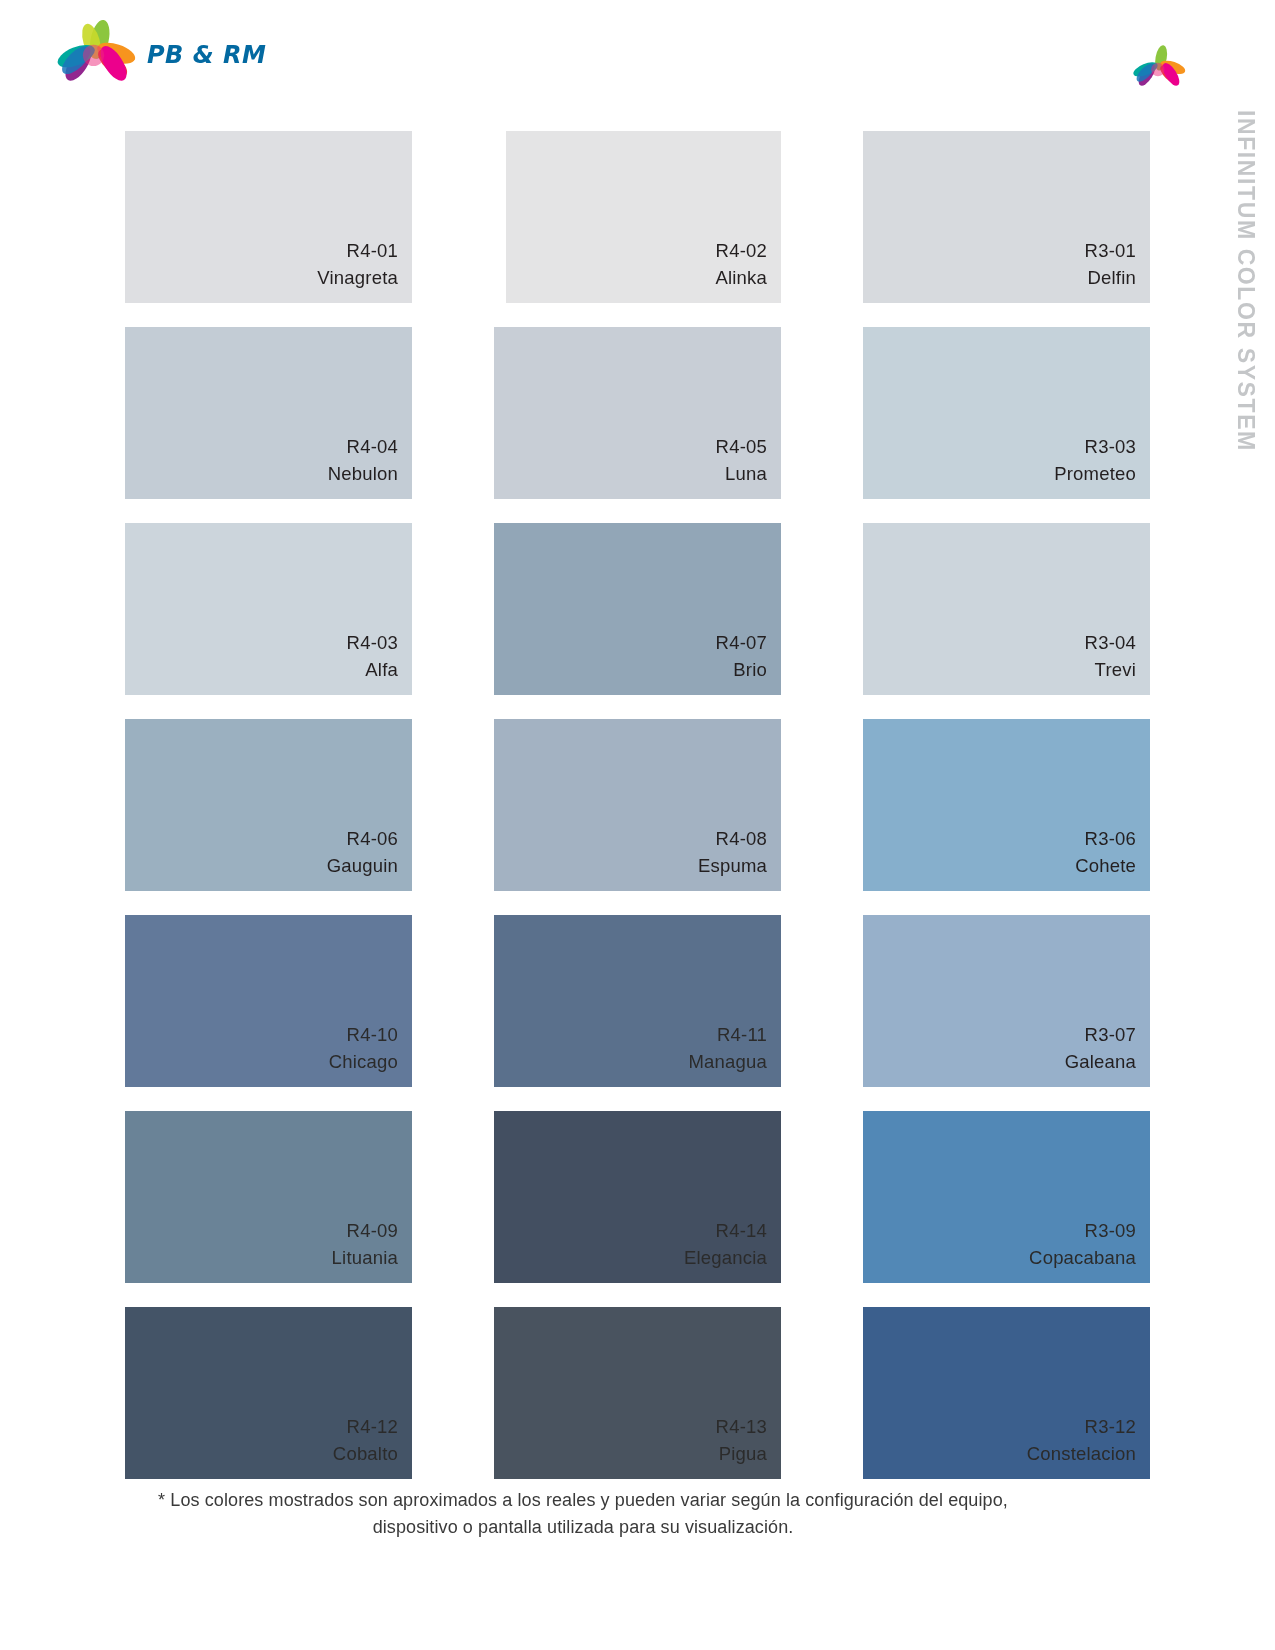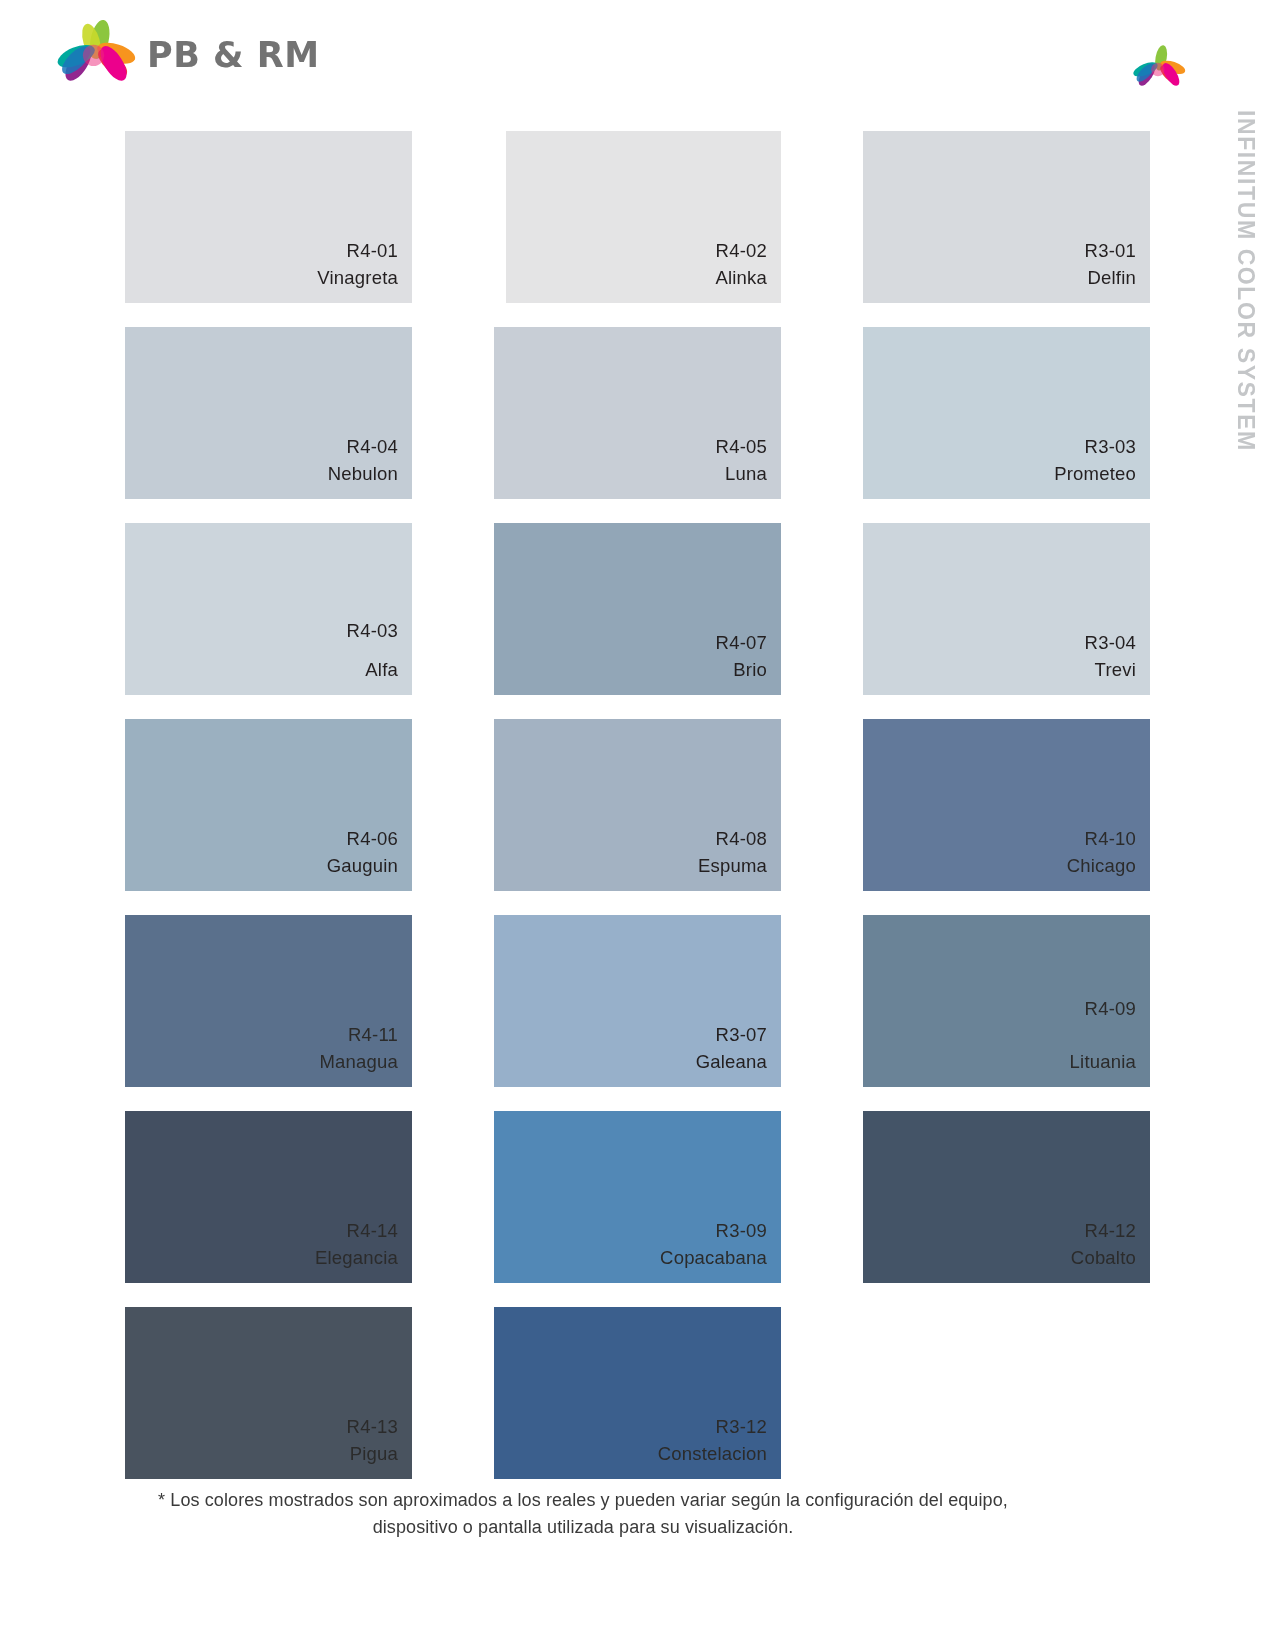--- a/index.html
+++ b/index.html
@@ -28,24 +28,25 @@
     position: absolute;
     left: 55px;
     top: 16px;
     display: flex;
     align-items: center;
     gap: 10px;
   }
   .brand-mark { width: 82px; height: 82px; display: block; }
   .brand-text {
     font-family: "DejaVu Sans", sans-serif;
+    font-style: italic;
     font-weight: bold;
-    font-size: 35px;
+    font-size: 24px;
     letter-spacing: 0.5px;
-    color: #737373;
+    color: #0369a1;
     line-height: 1;
     padding-bottom: 4px;
   }
   .corner-mark {
     position: absolute;
     right: 88px;
     top: 42px;
     width: 56px;
     height: 56px;
   }
@@ -182,53 +183,57 @@
         <div class="swatch-name">Nebulon</div>
       </div>
       <div class="swatch" style="background: rgb(200, 206, 214);">
         <div class="swatch-code">R4-05</div>
         <div class="swatch-name">Luna</div>
       </div>
       <div class="swatch" style="background: rgb(197, 210, 218);">
         <div class="swatch-code">R3-03</div>
         <div class="swatch-name">Prometeo</div>
       </div>
-      <div class="swatch" style="background: rgb(204, 213, 220); gap: 12px;">
+      <div class="swatch" style="background: rgb(204, 213, 220);">
         <div class="swatch-code">R4-03</div>
         <div class="swatch-name">Alfa</div>
       </div>
       <div class="swatch" style="background: rgb(146, 166, 183);">
         <div class="swatch-code">R4-07</div>
         <div class="swatch-name">Brio</div>
       </div>
       <div class="swatch" style="background: rgb(204, 213, 220);">
         <div class="swatch-code">R3-04</div>
         <div class="swatch-name">Trevi</div>
       </div>
       <div class="swatch" style="background: rgb(155, 176, 192);">
         <div class="swatch-code">R4-06</div>
         <div class="swatch-name">Gauguin</div>
       </div>
       <div class="swatch" style="background: rgb(163, 178, 194);">
         <div class="swatch-code">R4-08</div>
         <div class="swatch-name">Espuma</div>
       </div>
+      <div class="swatch" style="background: rgb(134, 175, 204);">
+        <div class="swatch-code">R3-06</div>
+        <div class="swatch-name">Cohete</div>
+      </div>
       <div class="swatch on-dark" style="background: rgb(98, 121, 154);">
         <div class="swatch-code">R4-10</div>
         <div class="swatch-name">Chicago</div>
       </div>
       <div class="swatch on-dark" style="background: rgb(90, 112, 140); padding-left: 32px;">
         <div class="swatch-code">R4-11</div>
         <div class="swatch-name">Managua</div>
       </div>
       <div class="swatch" style="background: rgb(151, 176, 202);">
         <div class="swatch-code">R3-07</div>
         <div class="swatch-name">Galeana</div>
       </div>
-      <div class="swatch on-dark" style="background: rgb(106, 131, 151); gap: 26px;">
+      <div class="swatch on-dark" style="background: rgb(106, 131, 151);">
         <div class="swatch-code">R4-09</div>
         <div class="swatch-name">Lituania</div>
       </div>
       <div class="swatch on-dark" style="background: rgb(67, 79, 97);">
         <div class="swatch-code">R4-14</div>
         <div class="swatch-name">Elegancia</div>
       </div>
       <div class="swatch on-dark" style="background: rgb(82, 136, 182);">
         <div class="swatch-code">R3-09</div>
         <div class="swatch-name">Copacabana</div>

